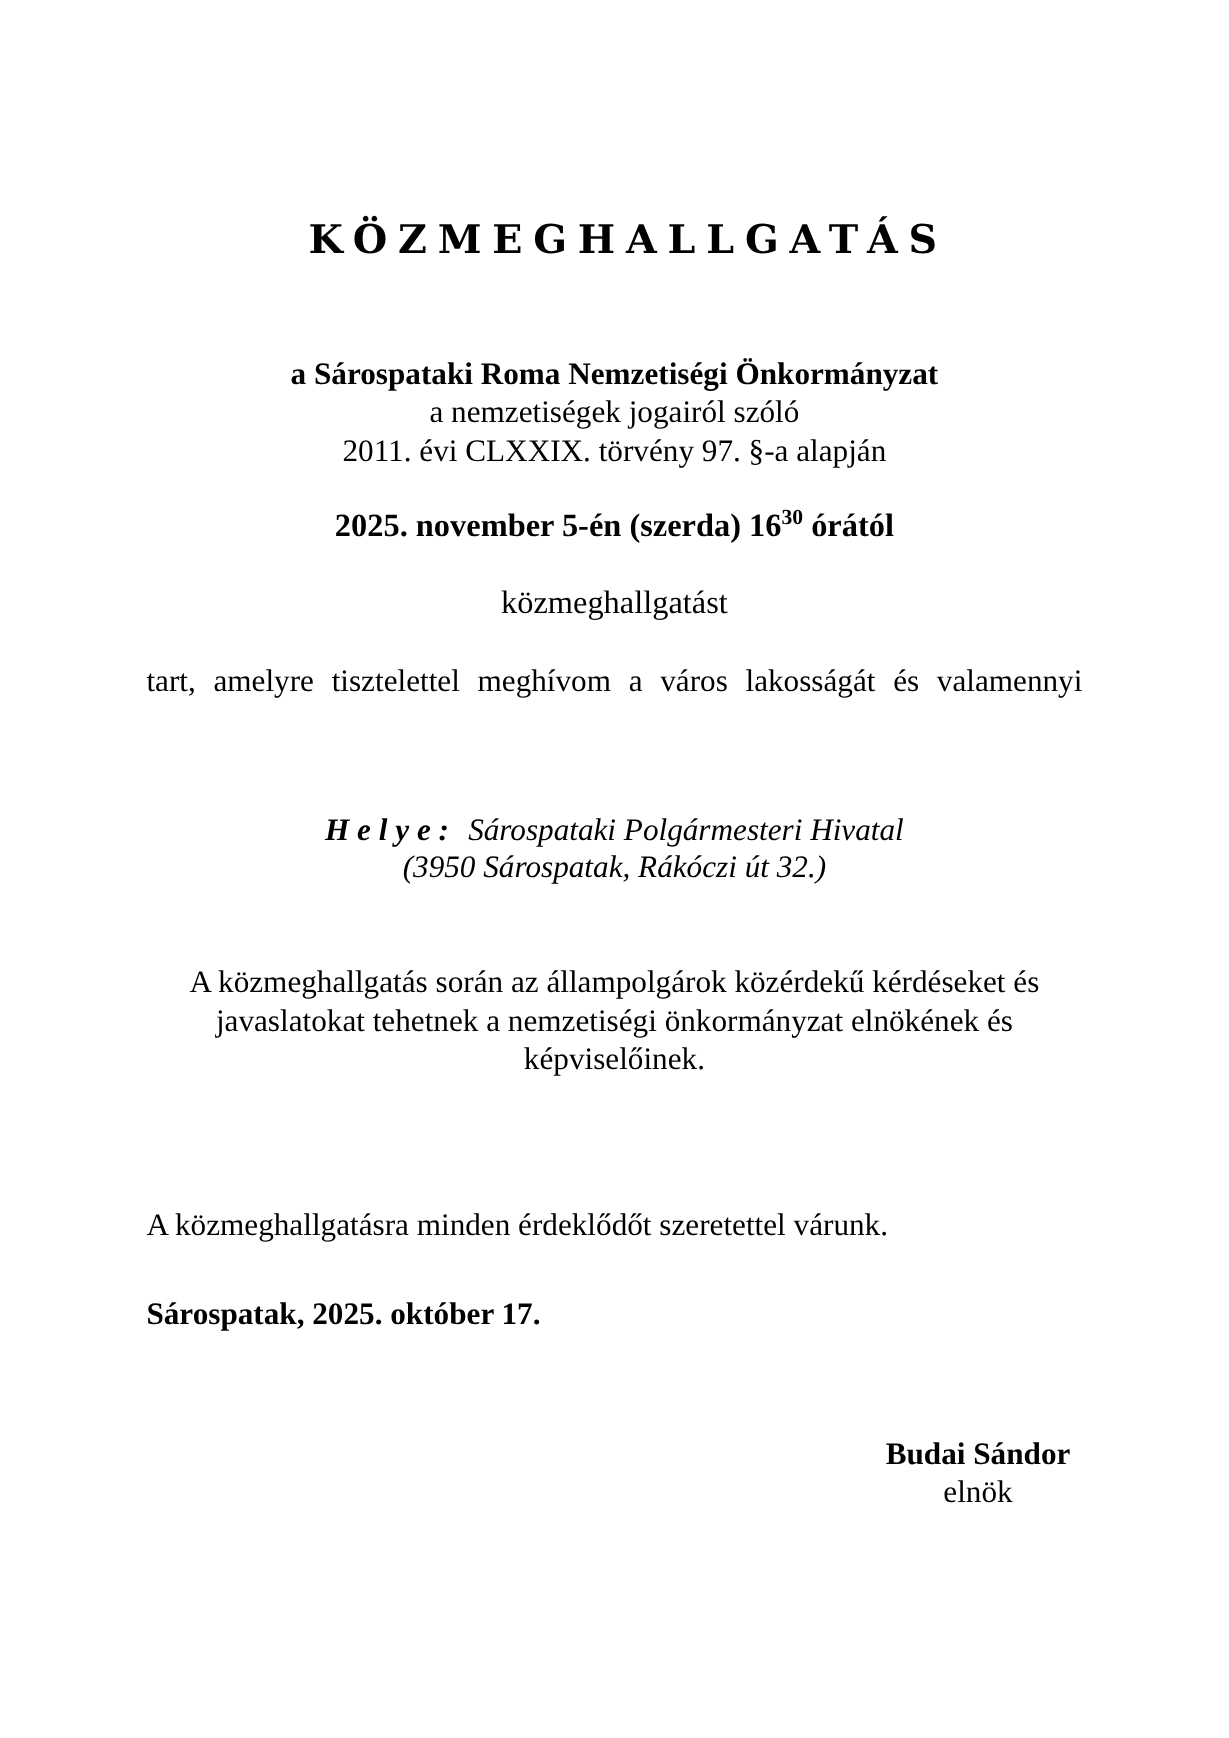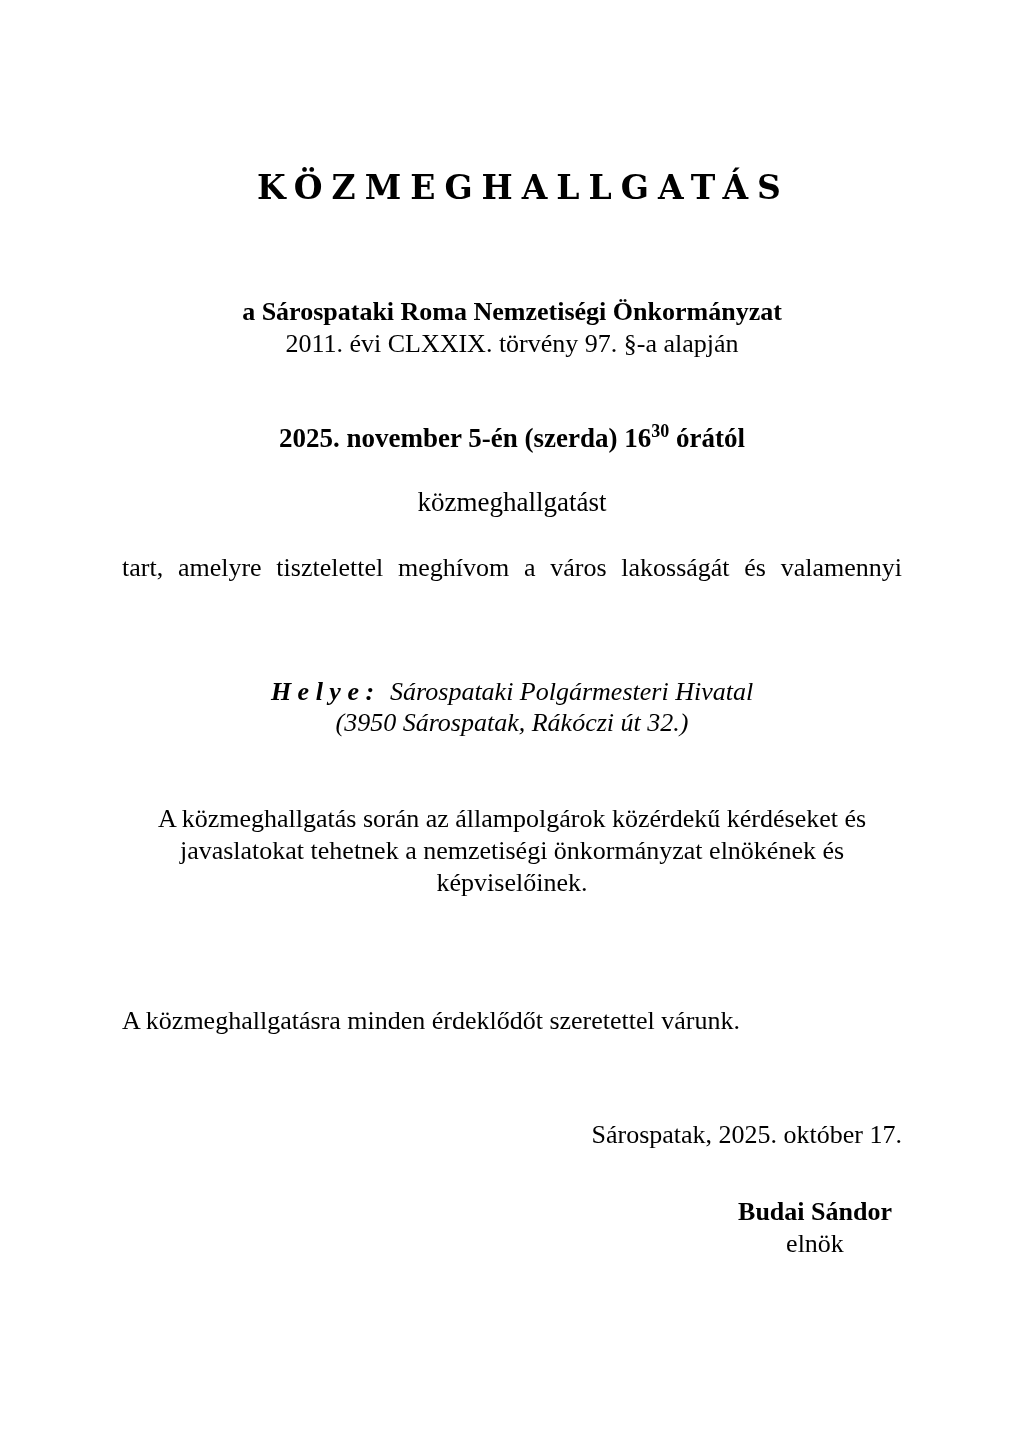--- a/index.html
+++ b/index.html
@@ -12,21 +12,21 @@
     width: 1024px;
     height: 1448px;
     background: #ffffff;
     color: #000000;
     font-family: "Liberation Serif", serif;
     font-size: 26px;
     overflow: hidden;
   }
   .doc-title {
     position: absolute;
-    top: 168px;
+    top: 180px;
     left: 0;
     width: 100%;
     text-align: center;
     font-family: "DejaVu Serif", serif;
     font-weight: bold;
     font-size: 33px;
     letter-spacing: 9px;
     padding-left: 23px; 
     box-sizing: border-box;
   }
@@ -97,45 +97,46 @@
   .welcome-line {
     position: absolute;
     top: 960px;
     left: 122px;
     width: 780px;
     text-align: left;
     margin-top: 46px;
   }
   .date-place-line {
     position: absolute;
-    top: 1120px;
+    top: 1080px;
     left: 122px;
     width: 780px;
-    font-weight: normal;
-    text-align: right;
+    font-weight: bold;
+    text-align: left;
   }
   .signature-block {
     position: absolute;
     top: 1196px;
     left: 700px;
     width: 230px;
     text-align: center;
     line-height: 32px;
   }
   .signature-name { font-weight: bold; }
 </style>
 </head>
 <body>
 
 <div class="page">
 
   <div class="doc-title">KÖZMEGHALLGATÁS</div>
 
   <div class="intro-block">
     <div class="intro-line-bold">a Sárospataki Roma Nemzetiségi Önkormányzat</div>
+    <div>a nemzetiségek jogairól szóló</div>
     <div>2011. évi CLXXIX. törvény 97. §-a alapján</div>
   </div>
 
   <div class="datetime-line">
     <span>2025. november 5-én (szerda) 16</span><sup>30</sup><span> órától</span>
   </div>
 
   <div class="event-word">közmeghallgatást</div>
 
   <div class="invite-paragraph">

